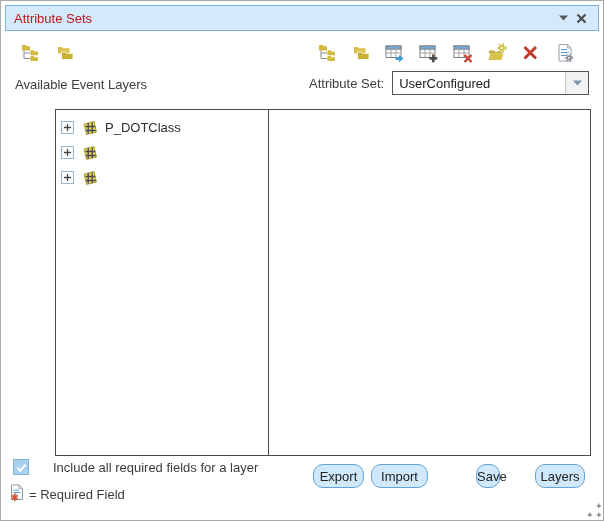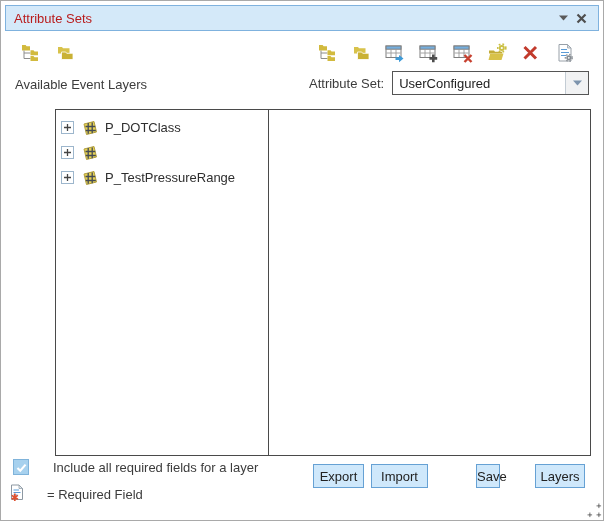--- a/index.html
+++ b/index.html
@@ -100,27 +100,27 @@
   }
   .checkbox {
     width: 16px; height: 16px;
     background: #a7d1ee;
     border: 1px solid #7fb3da;
     display: inline-flex; align-items: center; justify-content: center;
     cursor: pointer;
   }
   .legend-row {
     position: absolute; left: 9px; top: 483px;
-    display: flex; align-items: center; gap: 22px;
+    display: flex; align-items: center; gap: 4px;
   }
   .btn {
     position: absolute; top: 463px; height: 24px;
     background: #cfe8fb;
     border: 1px solid #66a1d4;
-    border-radius: 0;
+    border-radius: 10px;
     font-family: "Liberation Sans", sans-serif;
     font-size: 13px; color: #222;
     cursor: pointer;
   }
   .btn-export { left: 312px; width: 51px; }
   .btn-import { left: 370px; width: 57px; }
   .btn-save   { left: 475px; width: 24px; text-align: right; }
   .btn-close  { left: 534px; width: 50px; }
   .resize-grip { position: absolute; left: 586px; top: 502px; width: 15px; height: 15px; cursor: nwse-resize; }
 </style>
@@ -308,21 +308,20 @@
       <span class="expander">
         <svg width="11" height="11" viewBox="0 0 11 11">
             <path d="M2,5.5 H9 M5.5,2 V9" stroke="#444" stroke-width="1.3" fill="none"></path>
           </svg>
       </span>
       <span class="layer-icon">
           <svg width="18" height="16" viewBox="0 0 18 16">
             <use href="#i-event-layer"></use>
           </svg>
         </span>
-      <span class="tree-label">P_TestPressureRange</span>
     </div>
   </div>
 
   <div class="listbox right"></div>
 
   <div class="checkbox-row">
     <span class="checkbox">
       <svg width="13" height="13" viewBox="0 0 16 16">
           <polyline points="3,8.5 6.5,12 13,4.5" stroke="#fff" stroke-width="2.6" fill="none"></polyline>
         </svg>

